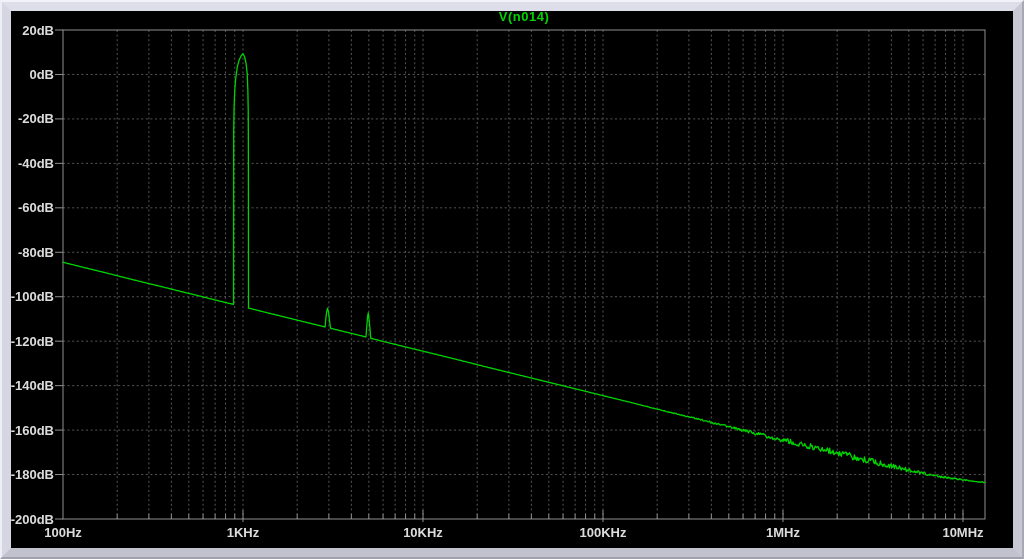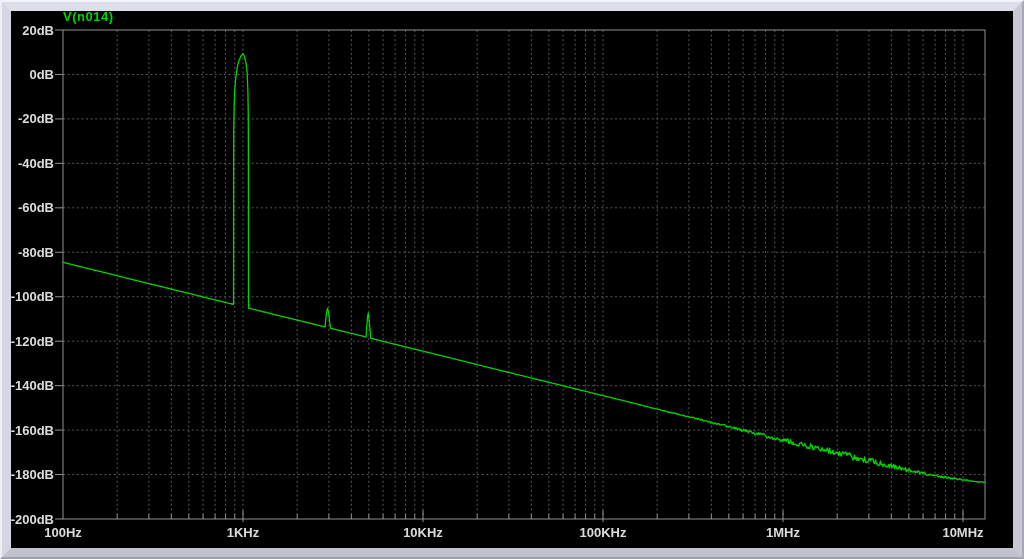--- a/index.html
+++ b/index.html
@@ -7,20 +7,21 @@
     position:relative;
     width:1024px;height:559px;
     background:#000000;
     overflow:hidden;
     font-family:"Liberation Sans", sans-serif;
   }
   .plot-svg{position:absolute;left:0;top:0;width:1024px;height:559px;display:block;}
   .trace-title{
     position:absolute;
     left:63px;top:9px;width:922px;height:16px;
+    text-align:center;
     font-size:13px;font-weight:bold;line-height:16px;
     letter-spacing:0.5px;
   }
   .bevel-outer{
     position:absolute;inset:0;
     border:2px solid;
     border-color:#f2f2fa #a8a8b4 #a0a0ac #eeeef6;
     pointer-events:none;
   }
   .bevel-inner{

